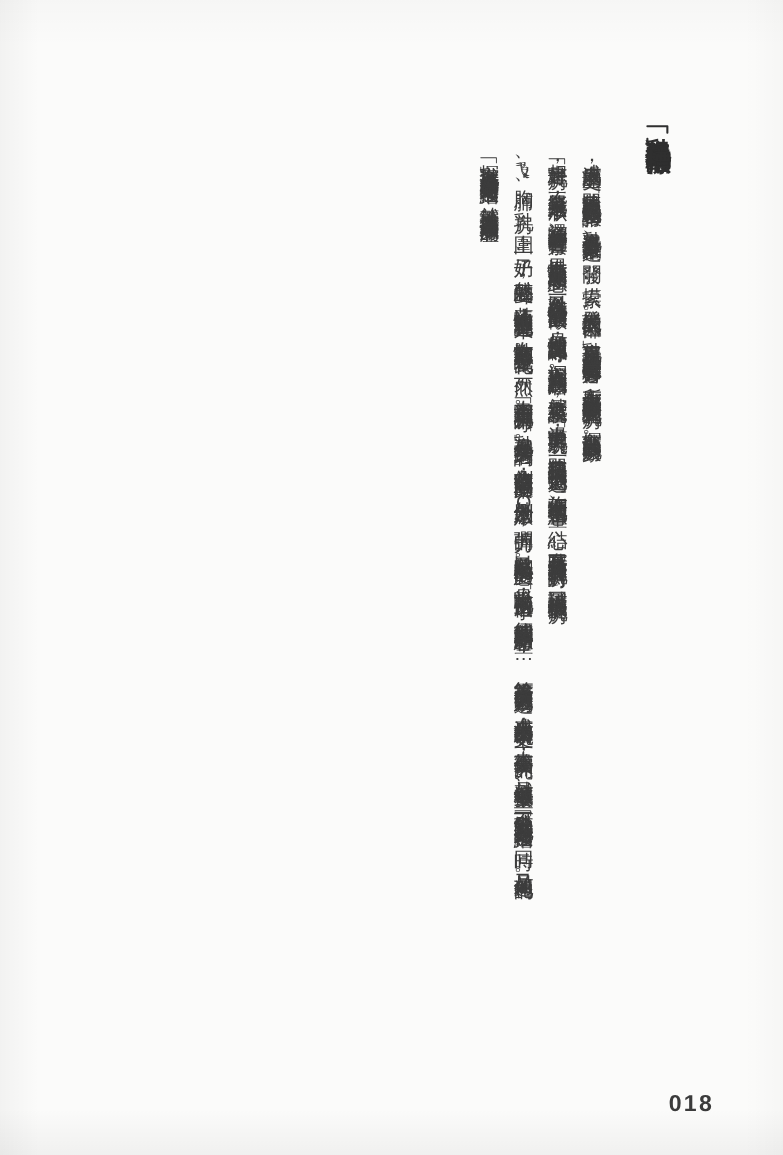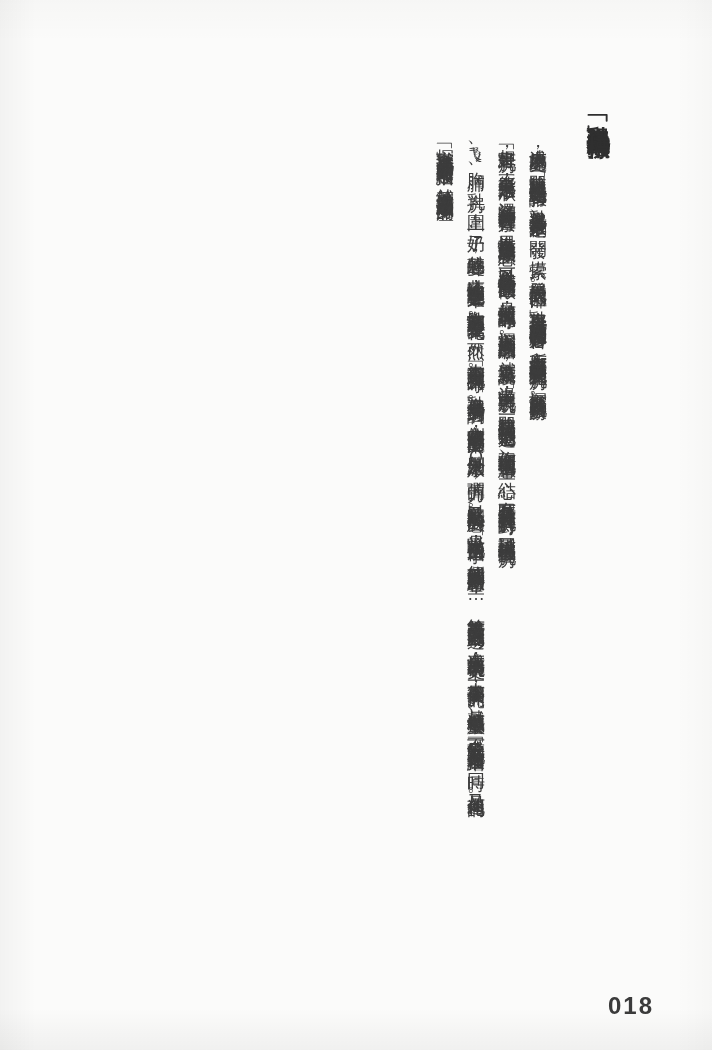--- a/index.html
+++ b/index.html
@@ -46,21 +46,21 @@
   }
   .article-body p {
     margin: 0;
     padding: 0;
     text-indent: 2em; 
   }
   .page-number {
     position: absolute;
     left: 608px;
     top: 992px;
-    font-size: 24px;
+    font-size: 21px;
     font-weight: 700;
     letter-spacing: 2px;
     color: #3b3b3b;
   }
 </style>
 </head>
 <body>
 
 <div class="page">
 

